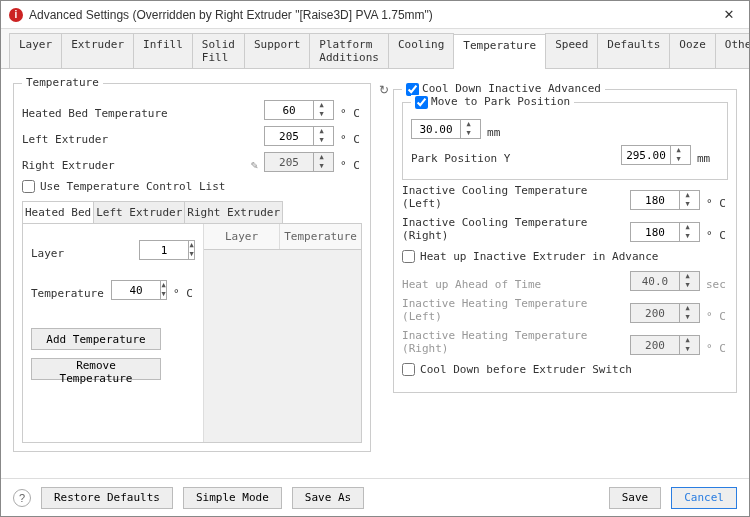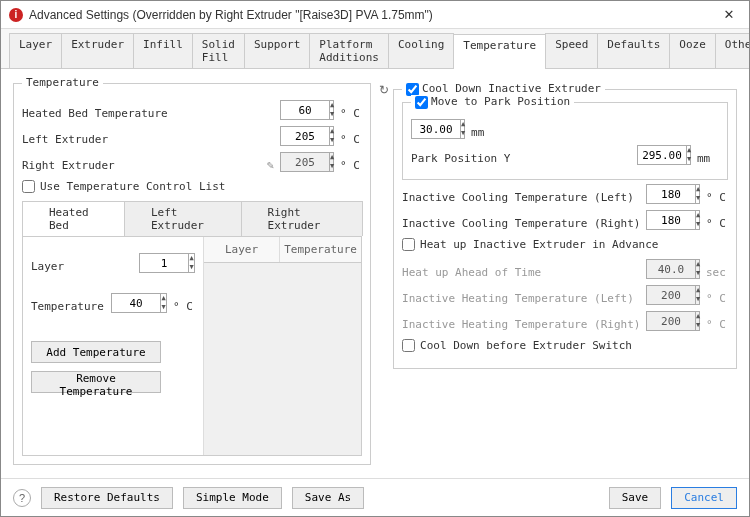--- a/index.html
+++ b/index.html
@@ -12,30 +12,30 @@
 .tabs .tab { padding: 4px 9px; border: 1px solid #ccc; border-bottom: none; background: #f0f0f0; cursor: pointer; font-family: monospace; font-size: 11px; color: #333; margin-right: -1px; }
 .tabs .tab.active { background: #fff; position: relative; top: 1px; }
 .content { flex: 1; display: flex; padding: 8px 12px; gap: 8px; }
 .col { flex: 1; display: flex; flex-direction: column; }
 .groupbox { border: 1px solid #ccc; padding: 10px 8px 8px 8px; position: relative; margin-top: 6px; }
 .groupbox > .legend { position: absolute; top: -8px; left: 8px; background: #fff; padding: 0 4px; font-family: monospace; font-size: 11px; }
 .groupbox > .legend .chk { vertical-align: middle; margin-right: 3px; }
 .row { display: flex; align-items: flex-end; margin: 6px 0; font-family: monospace; font-size: 11px; }
 .row .label { flex: 1; }
 .row .edit-ico { color: #888; margin-right: 6px; font-size: 12px; }
-.spin { display: inline-flex; align-items: center; border: 1px solid #aaa; background: #fff; height: 20px; width: 54px; }
+.spin { display: inline-flex; align-items: center; border: 1px solid #aaa; background: #fff; height: 20px; width: 70px; }
 .spin.disabled { background: #f0f0f0; color: #888; }
 .spin input { border: none; width: 48px; text-align: center; font-family: monospace; font-size: 11px; background: transparent; outline: none; }
 .spin .btns { width: 16px; display: flex; flex-direction: column; border-left: 1px solid #aaa; }
 .spin .btns span { height: 9px; font-size: 7px; text-align: center; line-height: 8px; color: #555; cursor: pointer; }
 .unit { margin-left: 6px; font-family: monospace; width: 22px; }
 .chkrow { display: flex; align-items: center; margin: 8px 0; font-family: monospace; font-size: 11px; }
 .chkrow input { margin-right: 5px; }
 .subtabs { display: flex; margin-top: 4px; }
-.subtabs .stab { padding: 4px 26px; border: 1px solid #ccc; border-bottom: none; background: #eee; font-family: monospace; cursor: pointer; margin-right: -1px; }
+.subtabs .stab { padding: 4px 2px; border: 1px solid #ccc; border-bottom: none; background: #eee; font-family: monospace; cursor: pointer; margin-right: -1px; }
 .subtabs .stab.active { background: #fff; }
 .subbody { border: 1px solid #ccc; display: flex; height: 220px; }
 .subleft { width: 180px; padding: 10px 8px; display: flex; flex-direction: column; gap: 8px; }
 .subright { flex: 1; border-left: 1px solid #ddd; display: flex; flex-direction: column; }
 .tblhead { display: flex; border-bottom: 1px solid #ccc; }
 .tblhead div { flex: 1; text-align: center; padding: 6px 4px; font-family: monospace; color: #666; border-right: 1px solid #ddd; background: #f8f8f8; }
 .tblhead div:last-child { border-right: none; }
 .tblbody { flex: 1; background: #f0f0f0; }
 .btn { border: 1px solid #bbb; background: #eee; font-family: monospace; font-size: 11px; height: 22px; cursor: pointer; padding: 0 12px; }
 .btn.small { width: 130px; }
@@ -156,21 +156,21 @@
         </div>
       </div>
     </div>
   </div>
 
   <div class="col">
     <div style="display:flex;align-items:flex-start;margin-top:6px">
       <span class="refresh">↻</span>
       <div class="groupbox" style="flex:1">
         <div class="legend">
-          <input type="checkbox" class="chk" checked="" style=""><span>Cool Down Inactive Extruder</span>
+          <input type="checkbox" class="chk" checked="" style=""><span>Cool Down Inactive Advanced</span>
         </div>
 
         <div class="groupbox" style="margin-top:2px">
           <div class="legend">
             <input type="checkbox" class="chk" checked="" style=""><span>Move to Park Position</span>
           </div>
           <div class="row">
             <span class="spin">
                 <input value="30.00" style="">
                 <span class="btns">

